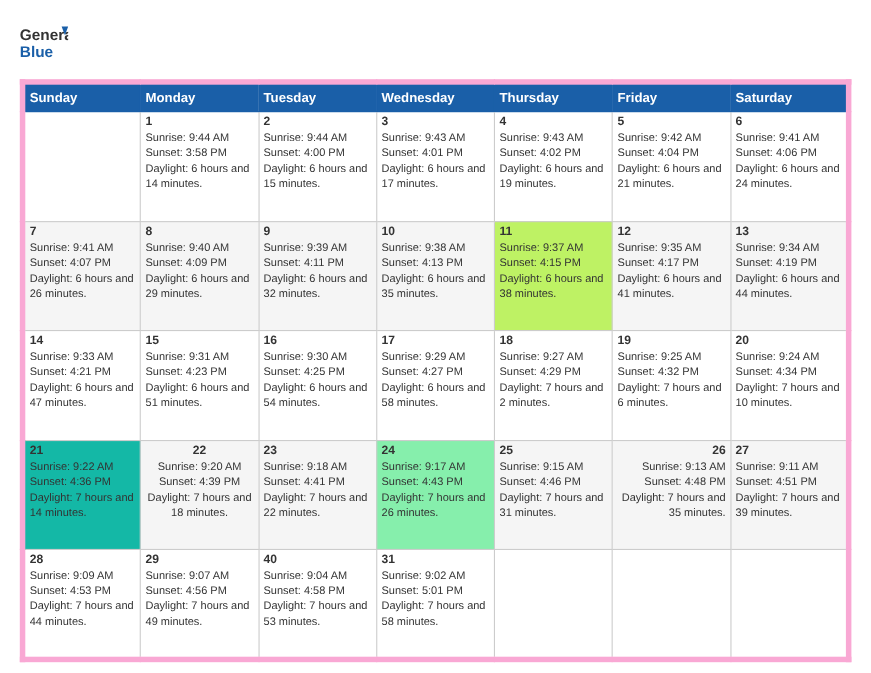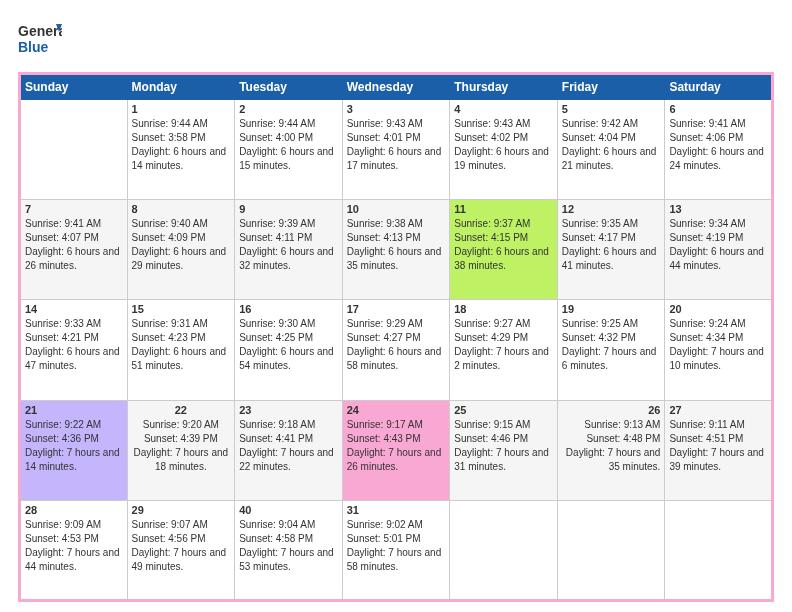--- a/index.html
+++ b/index.html
@@ -36,21 +36,21 @@
       font-weight: bold;
       color: #222;
       line-height: 1.1;
     }
     .location {
       font-size: 14px;
       color: #555;
     }
     .calendar {
       flex: 1;
-      border: 3px solid #f9a8d4;
+      border: 5px solid #f9a8d4;
       border-collapse: collapse;
       width: 100%;
       table-layout: fixed;
       padding-left: 44px;
     }
     .calendar th {
       background: #1a5fa8;
       color: #fff;
       font-size: 12px;
       font-weight: bold;
@@ -197,33 +197,33 @@
           <td>
         <span class="day-number">19</span>
         <span class="cell-text">Sunrise: 9:25 AM<br>Sunset: 4:32 PM<br>Daylight: 7 hours and 6 minutes.</span>
       </td>
           <td>
         <span class="day-number">20</span>
         <span class="cell-text">Sunrise: 9:24 AM<br>Sunset: 4:34 PM<br>Daylight: 7 hours and 10 minutes.</span>
       </td>
         </tr>
         <tr>
-          <td style="background: #c4b5fd;">
+          <td style="background: #14b8a6;">
         <span class="day-number">21</span>
         <span class="cell-text">Sunrise: 9:22 AM<br>Sunset: 4:36 PM<br>Daylight: 7 hours and 14 minutes.</span>
       </td>
           <td style="background: rgb(245, 245, 245); text-align: center;">
         <span class="day-number">22</span>
         <span class="cell-text">Sunrise: 9:20 AM<br>Sunset: 4:39 PM<br>Daylight: 7 hours and 18 minutes.</span>
       </td>
           <td style="background: rgb(245, 245, 245);">
         <span class="day-number">23</span>
         <span class="cell-text">Sunrise: 9:18 AM<br>Sunset: 4:41 PM<br>Daylight: 7 hours and 22 minutes.</span>
       </td>
-          <td style="background: #f9a8d4;">
+          <td style="background: #86efac;">
         <span class="day-number">24</span>
         <span class="cell-text">Sunrise: 9:17 AM<br>Sunset: 4:43 PM<br>Daylight: 7 hours and 26 minutes.</span>
       </td>
           <td style="background: rgb(245, 245, 245); margin-left: 48px;">
         <span class="day-number">25</span>
         <span class="cell-text">Sunrise: 9:15 AM<br>Sunset: 4:46 PM<br>Daylight: 7 hours and 31 minutes.</span>
       </td>
           <td style="background: rgb(245, 245, 245); text-align: right;">
         <span class="day-number">26</span>
         <span class="cell-text">Sunrise: 9:13 AM<br>Sunset: 4:48 PM<br>Daylight: 7 hours and 35 minutes.</span>

